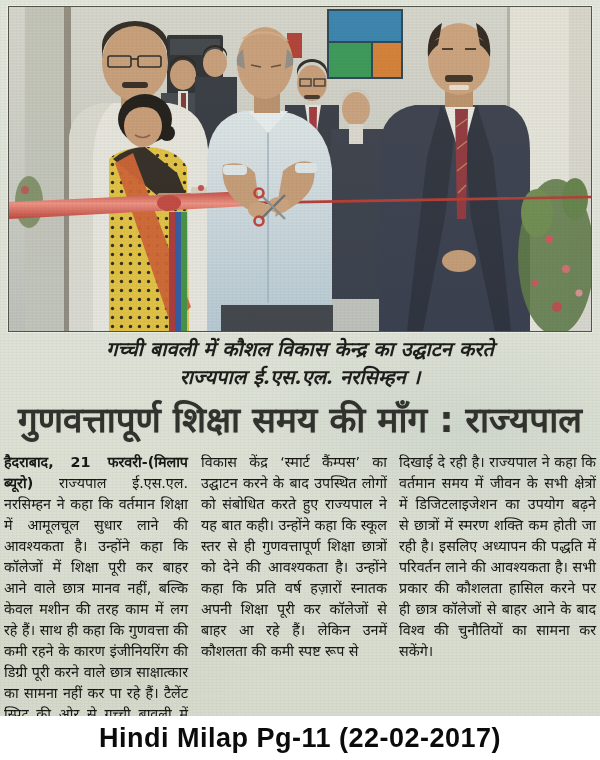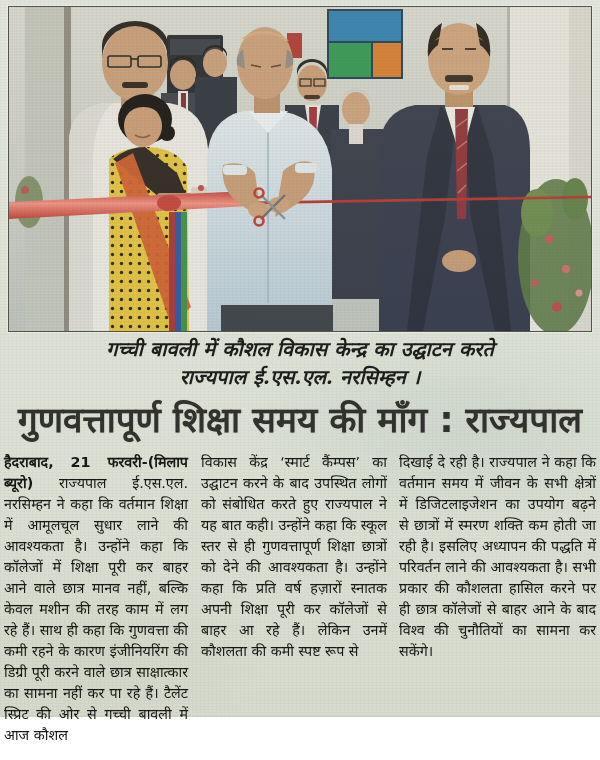--- a/index.html
+++ b/index.html
@@ -278,14 +278,17 @@
   <div class="headline">गुणवत्तापूर्ण शिक्षा समय की माँग : राज्यपाल</div>
 
   <div class="article-col col1"><span class="dateline">हैदराबाद, 21 फरवरी-(मिलाप ब्यूरो)</span><span> राज्यपाल ई.एस.एल. नरसिम्हन ने कहा कि वर्तमान शिक्षा में आमूलचूल सुधार लाने की आवश्यकता है। उन्होंने कहा कि कॉलेजों में शिक्षा पूरी कर बाहर आने वाले छात्र मानव नहीं, बल्कि केवल मशीन की तरह काम में लग रहे हैं। साथ ही कहा कि गुणवत्ता की कमी रहने के कारण इंजीनियरिंग की डिग्री पूरी करने वाले छात्र साक्षात्कार का सामना नहीं कर पा रहे हैं। टैलेंट स्प्रिट की ओर से गच्ची बावली में आज कौशल</span></div>
 
   <div class="article-col col2">विकास केंद्र ‘स्मार्ट कैंम्पस’ का उद्घाटन करने के बाद उपस्थित लोगों को संबोधित करते हुए राज्यपाल ने यह बात कही। उन्होंने कहा कि स्कूल स्तर से ही गुणवत्तापूर्ण शिक्षा छात्रों को देने की आवश्यकता है। उन्होंने कहा कि प्रति वर्ष हज़ारों स्नातक अपनी शिक्षा पूरी कर कॉलेजों से बाहर आ रहे हैं। लेकिन उनमें कौशलता की कमी स्पष्ट रूप से</div>
 
   <div class="article-col col3">दिखाई दे रही है। राज्यपाल ने कहा कि वर्तमान समय में जीवन के सभी क्षेत्रों में डिजिटलाइजेशन का उपयोग बढ़ने से छात्रों में स्मरण शक्ति कम होती जा रही है। इसलिए अध्यापन की पद्धति में परिवर्तन लाने की आवश्यकता है। सभी प्रकार की कौशलता हासिल करने पर ही छात्र कॉलेजों से बाहर आने के बाद विश्व की चुनौतियों का सामना कर सकेंगे।</div>
 
   <div class="grain"></div>
 
+  <div class="footer">
+    <span class="footer-text">Hindi Milap Pg-11 (22-02-2017)</span>
+  </div>
 
 </div>
 
 </body></html>

